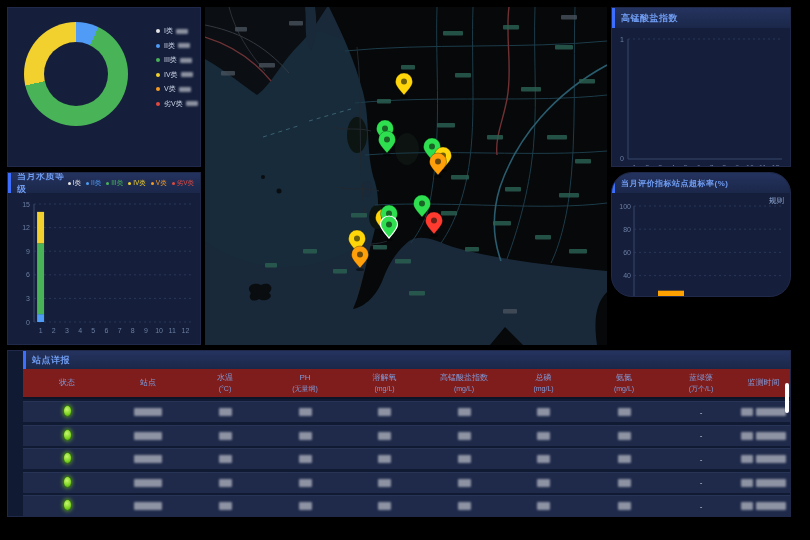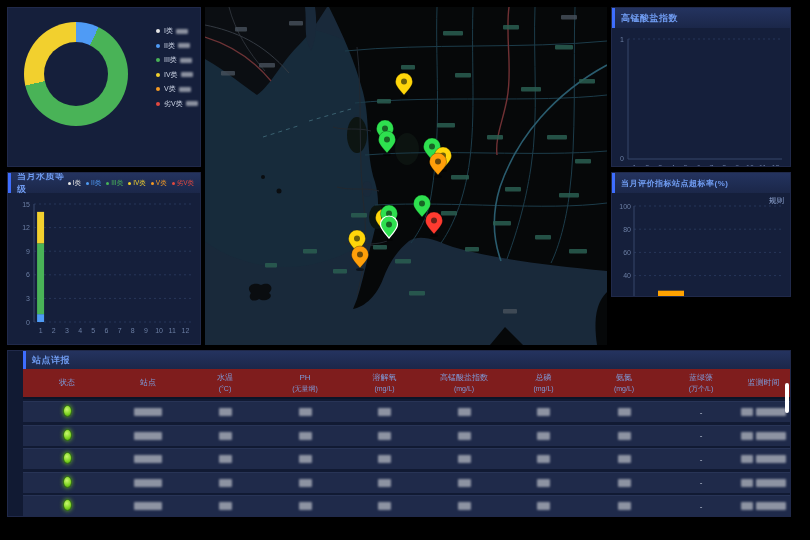--- a/index.html
+++ b/index.html
@@ -30,21 +30,21 @@
   .inline-legend .li { display:flex; align-items:center; gap:2px; }
   .inline-legend .dot { width:3px; height:3px; border-radius:50%; }
   .inline-legend .lb { font-size:6.5px; white-space:nowrap; }
 
   
   #map { position:absolute; left:205px; top:7px; width:402px; height:338px; background:#05070a; }
   #map svg { display:block; }
 
   
   #p-annual-exceed { left:611px; top:7px; width:180px; height:160px; }
-  #p-exceed-rate { left:611px; top:172px; width:180px; height:125px; }
+  #p-exceed-rate { left:611px; top:172px; width:180px; height:125px;border-radius:21px; }
   .chart-body { padding:1px 2px; }
 
   
   #p-table { left:7px; top:350px; width:784px; height:167px; background:#111a33;padding-left:15px; }
   #p-table .panel-hd { height:18px; }
   .tgrid { display:grid; grid-template-columns:88px 74px 80px 80px 79px 80px 79px 82px 72px auto; }
   .thead { background:#7f1d1d; height:30px; align-items:center; border-bottom:2px solid #0c1428; }
   .th { text-align:center; color:#7d9ad8; font-size:8px; line-height:1.3; }
   .th .unit { font-size:7px; }
   .tbody { position:relative; padding-top:2px; }

